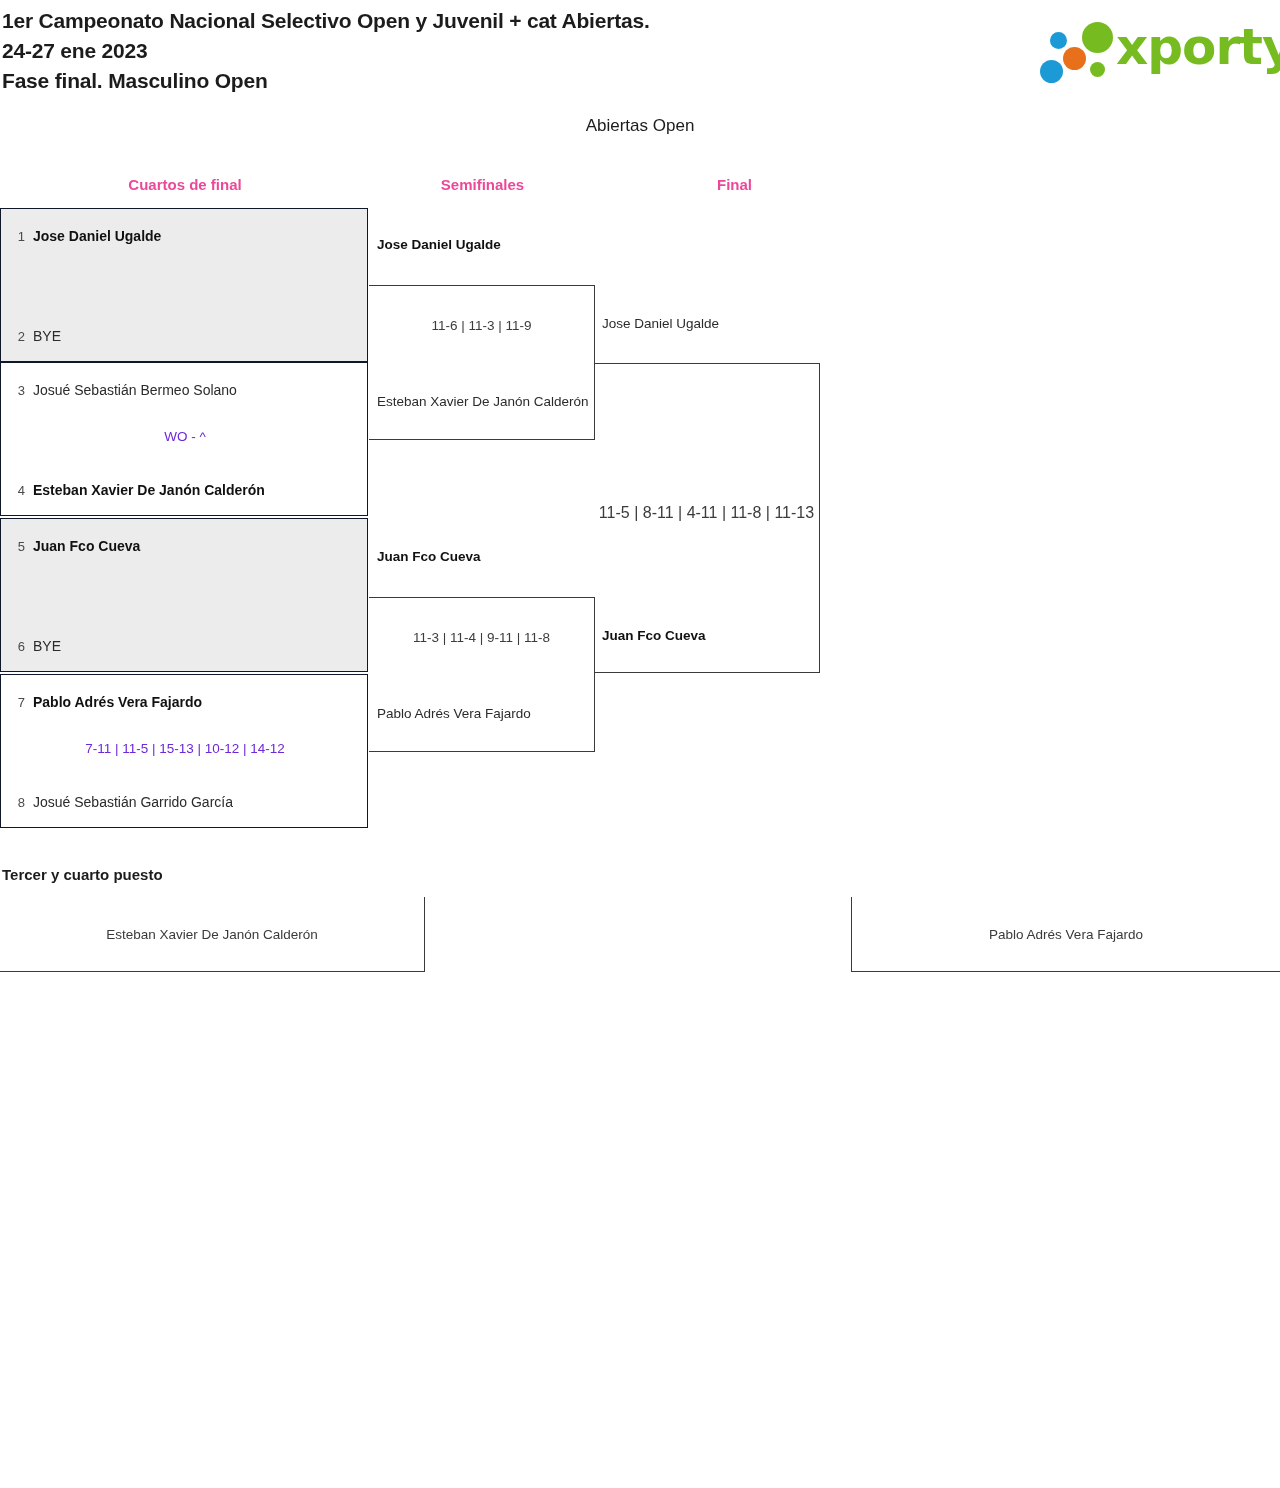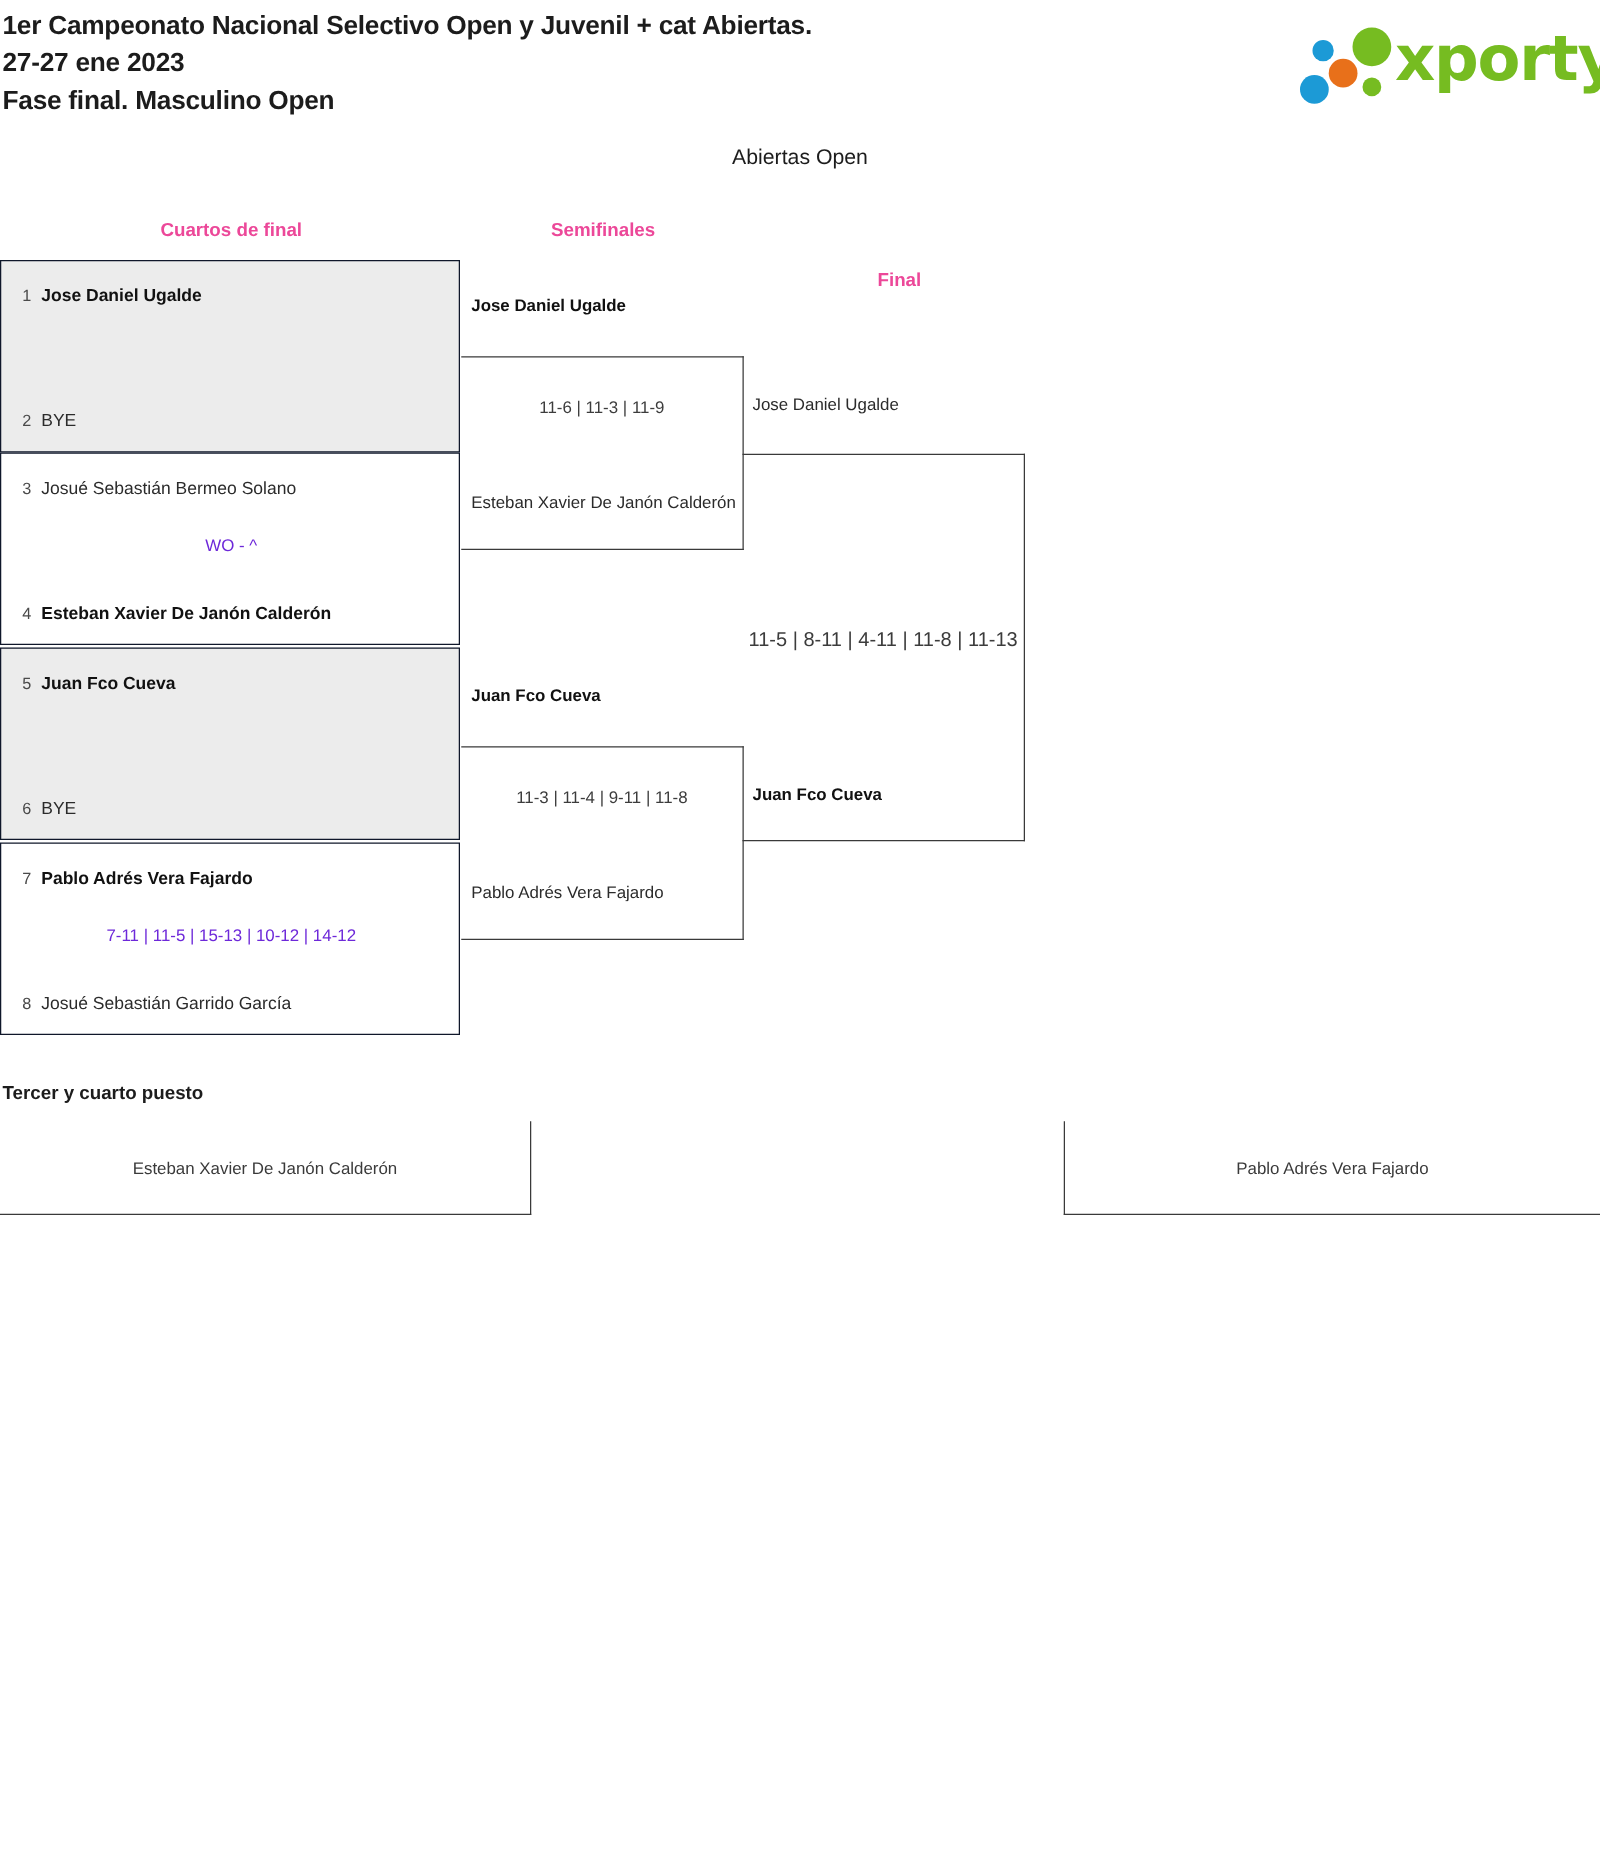--- a/index.html
+++ b/index.html
@@ -65,21 +65,21 @@
   .round-title {
     position: absolute;
     top: 176px;
     font-size: 15px;
     font-weight: 700;
     color: #ec4899;
     text-align: center;
   }
   #round-title-0 { left: 0px;   width: 370px; }
   #round-title-1 { left: 370px; width: 225px; }
-  #round-title-2 { left: 607px; width: 225px; margin-top: 40px; }
+  #round-title-2 { left: 622px; width: 225px; }
 
   
   #bracket { position: absolute; left: 0; top: 0; width: 1280px; height: 860px; }
 
   .qf-box {
     position: absolute;
     left: 0px;
     width: 368px;
     height: 154px;
     border: 1px solid #0f172a;
@@ -209,21 +209,21 @@
     font-size: 13.5px;
     color: #3a3a3a;
     white-space: nowrap;
   }
 </style>
 </head>
 <body>
 
 <div id="header-title">
   <div>1er Campeonato Nacional Selectivo Open y Juvenil + cat Abiertas.</div>
-  <div>27-27 ene 2023</div>
+  <div>24-27 ene 2023</div>
   <div>Fase final. Masculino Open</div>
 </div>
 
 <div id="logo">
   <span class="logo-dot" style="left:18px; top:18px; width:17px; height:17px; background:#1c9ad6;"></span>
   <span class="logo-dot" style="left:50px; top:8px; width:31px; height:31px; background:#76bc21;"></span>
   <span class="logo-dot" style="left:31px; top:33px; width:23px; height:23px; background:#e8701a;"></span>
   <span class="logo-dot" style="left:8px; top:46px; width:23px; height:23px; background:#1c9ad6;"></span>
   <span class="logo-dot" style="left:58px; top:48px; width:15px; height:15px; background:#76bc21;"></span>
   <div id="logo-wordmark">xporty</div>

